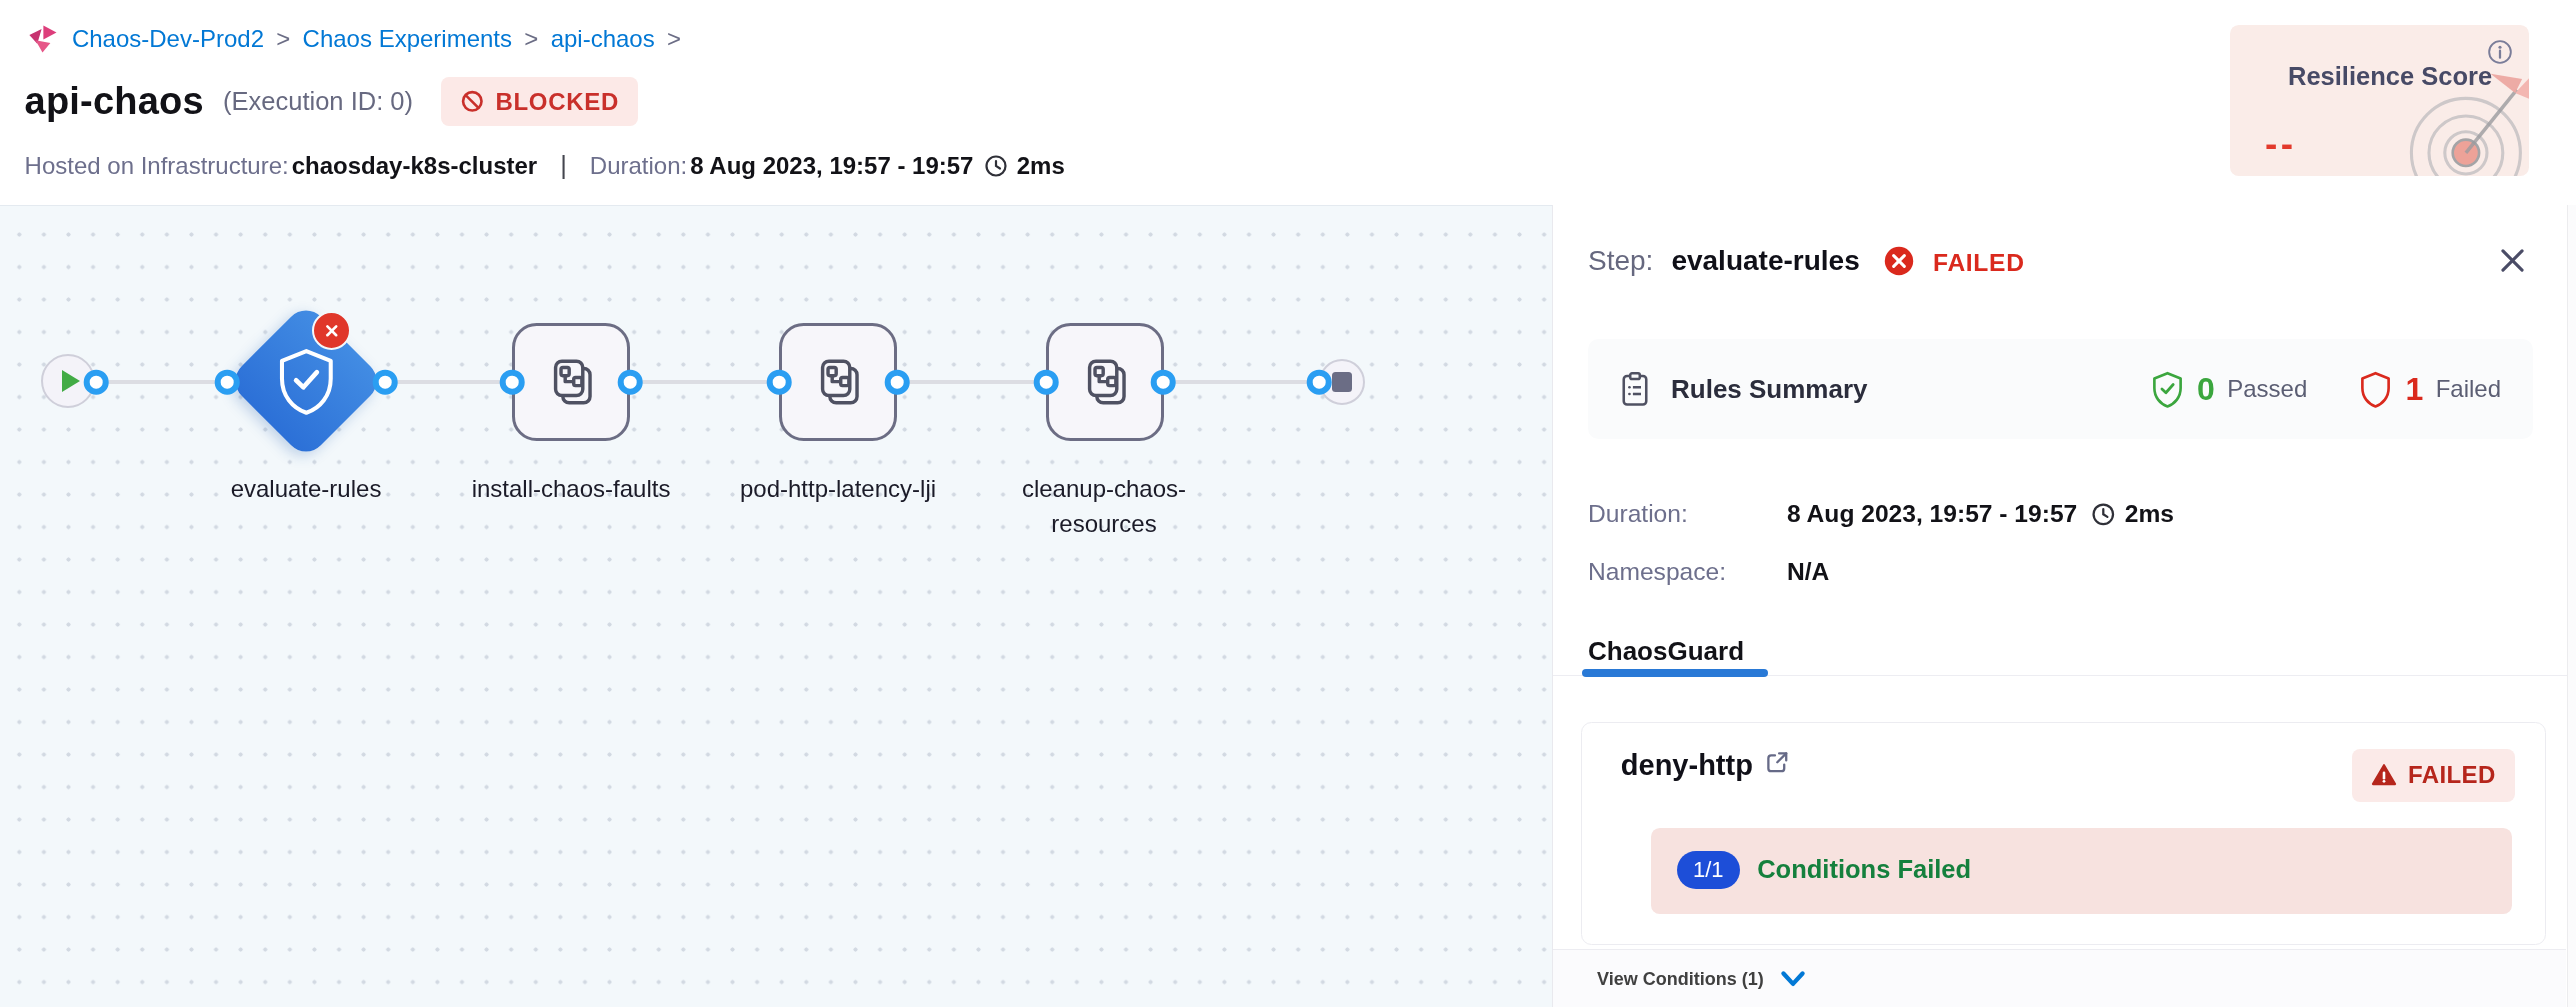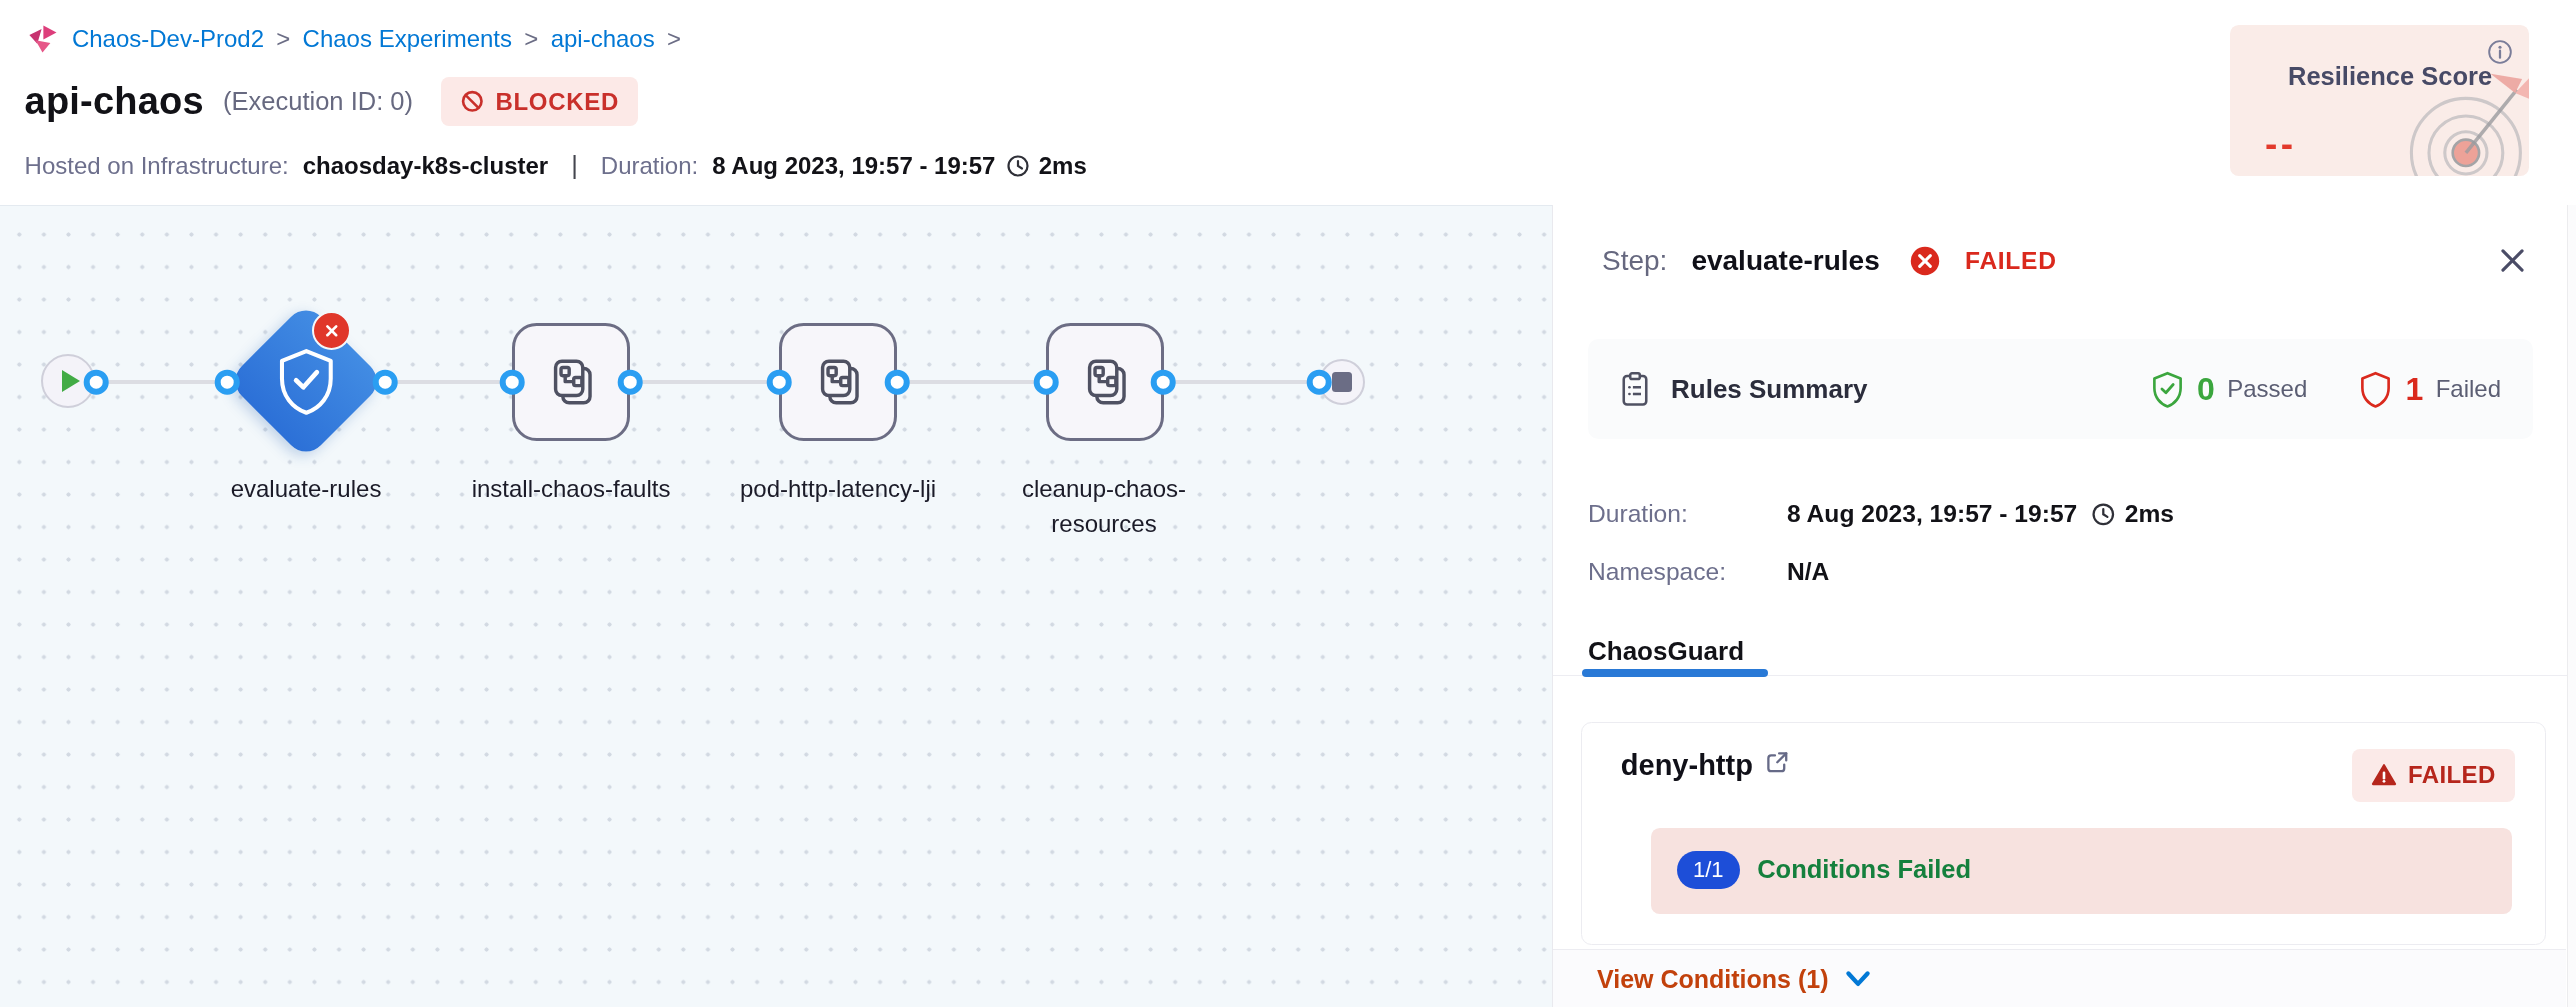--- a/index.html
+++ b/index.html
@@ -11,21 +11,21 @@
   .breadcrumb { position:absolute; top:21px; left:24.6px; display:flex; align-items:center; gap:12.3px; font-size:24px; }
   .crumb { color:#0278d5; cursor:pointer; text-decoration:none; }
   .crumb-sep { color:#6b6d85; }
   .title-row { position:absolute; top:77px; left:24.6px; display:flex; align-items:center; gap:19.3px; }
   .page-title { font-size:38px; font-weight:bold; color:#121217; letter-spacing:0.2px; }
   .exec-id { font-size:25.5px; color:#676980; }
   .blocked-badge { display:flex; align-items:center; gap:10.5px; background:#fce9e7; border-radius:8px;
     padding:10.5px 19.3px; margin-left:8.8px; color:#c9302b; font-weight:bold; font-size:24px; letter-spacing:0.7px; }
   .meta-row { position:absolute; top:151px; left:24.6px; display:flex; align-items:center; font-size:24px; color:#6d6f8c; }
   .meta-label { color:#6d6f8c; }
-  .meta-value { color:#121217; font-weight:bold; margin-left:14px; }
+  .meta-value { color:#121217; font-weight:bold; margin-left:3px; }
   .meta-pipe { color:#44464f; margin:0 23px; font-size:25.5px; }
   .clock-wrap { display:flex; align-items:center; gap:7px; margin-left:10.5px; }
 
   .resilience-card { position:absolute; top:24.6px; left:2230px; width:299px; height:151px;
     background:#faece8; border-radius:8.8px; overflow:hidden; }
   .rs-title { position:absolute; top:37px; left:35px; font-size:25.5px; font-weight:bold; color:#474a66;margin-left:23px; }
   .rs-value { position:absolute; top:98px; left:35px; font-size:37px; font-weight:bold; color:#e2392b; letter-spacing:3.5px; }
   .rs-info { position:absolute; top:14px; right:16px; }
   .rs-art { position:absolute; right:-16px; bottom:-24.6px; opacity:.85; }
 
@@ -57,21 +57,21 @@
     border:3.5px solid #6c6d84; border-radius:24.6px; display:flex; align-items:center; justify-content:center; }
   .sq-install { left:512px; } .sq-pod { left:779px; } .sq-cleanup { left:1046px; }
   .node-label { position:absolute; top:265px; width:211px; text-align:center; font-size:24px;
     line-height:35px; color:#1b1b28; transform:translateX(-50%); overflow-wrap:break-word; }
 
   
   .panel { position:absolute; top:205px; left:1552px; width:1024px; height:803px; background:#fff;
     border-left:0.9px solid #e9e9ee; }
   .panel-scrollbar { position:absolute; top:0; right:0; width:8.8px; height:100%;
     background:#fbfbfc; border-left:0.9px solid #ececee; }
-  .step-header { position:absolute; top:40px; left:35px; display:flex; align-items:center; gap:24px;margin-left:14px; }
+  .step-header { position:absolute; top:40px; left:35px; display:flex; align-items:flex-end; gap:18px; }
   .step-label { font-size:28px; color:#66687f; }
   .step-name { font-size:28px; font-weight:bold; color:#101018; margin-right:5.3px; }
   .step-status { font-size:24.6px; font-weight:bold; color:#da291d; letter-spacing:0.7px; }
   .close-btn { position:absolute; top:39px; right:47px; cursor:pointer; }
 
   .rules-card { position:absolute; top:134px; left:35px; width:945px; height:100px; background:#fafbfc;
     border-radius:10.5px; display:flex; align-items:center; justify-content:space-between; padding:0 32px; }
   .rc-left { display:flex; align-items:center; gap:21px; }
   .rc-title { font-size:26px; font-weight:bold; color:#2b2d3c; }
   .rc-right { display:flex; align-items:center; gap:51px; }
@@ -96,21 +96,21 @@
   .failed-badge { display:flex; align-items:center; gap:10.5px; background:#fbeae8; border-radius:8px;
     padding:12.3px 19.3px; color:#b6261c; font-weight:bold; font-size:24px; letter-spacing:0.4px; }
   .cond-alert { margin:26px 3.5px 0 39px; background:#f7e2df; border-radius:8.8px; padding:23px 26px 24.6px 26px; }
   .cond-head { display:flex; align-items:center; gap:17.6px; }
   .cond-pill { background:#1d4ed8; color:#fff; font-weight:normal; font-size:22px; border-radius:878px; padding:6.2px 16px; }
   .cond-title { color:#15803d; font-weight:bold; font-size:25.5px; }
   .cond-msg { margin-top:19.3px; font-size:24.6px; color:#1a1a22; }
 
   .panel-footer { position:absolute; top:744px; left:0; width:calc(100% - 9.7px); height:59px;
     background:#fbfbfd; border-top:0.9px solid #ececf1; display:flex; align-items:center; padding-left:44px; gap:16px; }
-  .footer-link { font-size:25px; font-weight:bold; color:#c2410c; cursor:pointer; }
+  .footer-link { font-size:18px; font-weight:bold; color:#404040; cursor:pointer; }
 </style>
 </head>
 <body>
 
 <div class="header">
 
   <div class="breadcrumb">
     <span style="display:flex;">
       <svg width="35" height="35" viewBox="0 0 40 40">
         <path d="M21 5 L36 13 L21 21 Z" fill="#dd3e7b"></path>

